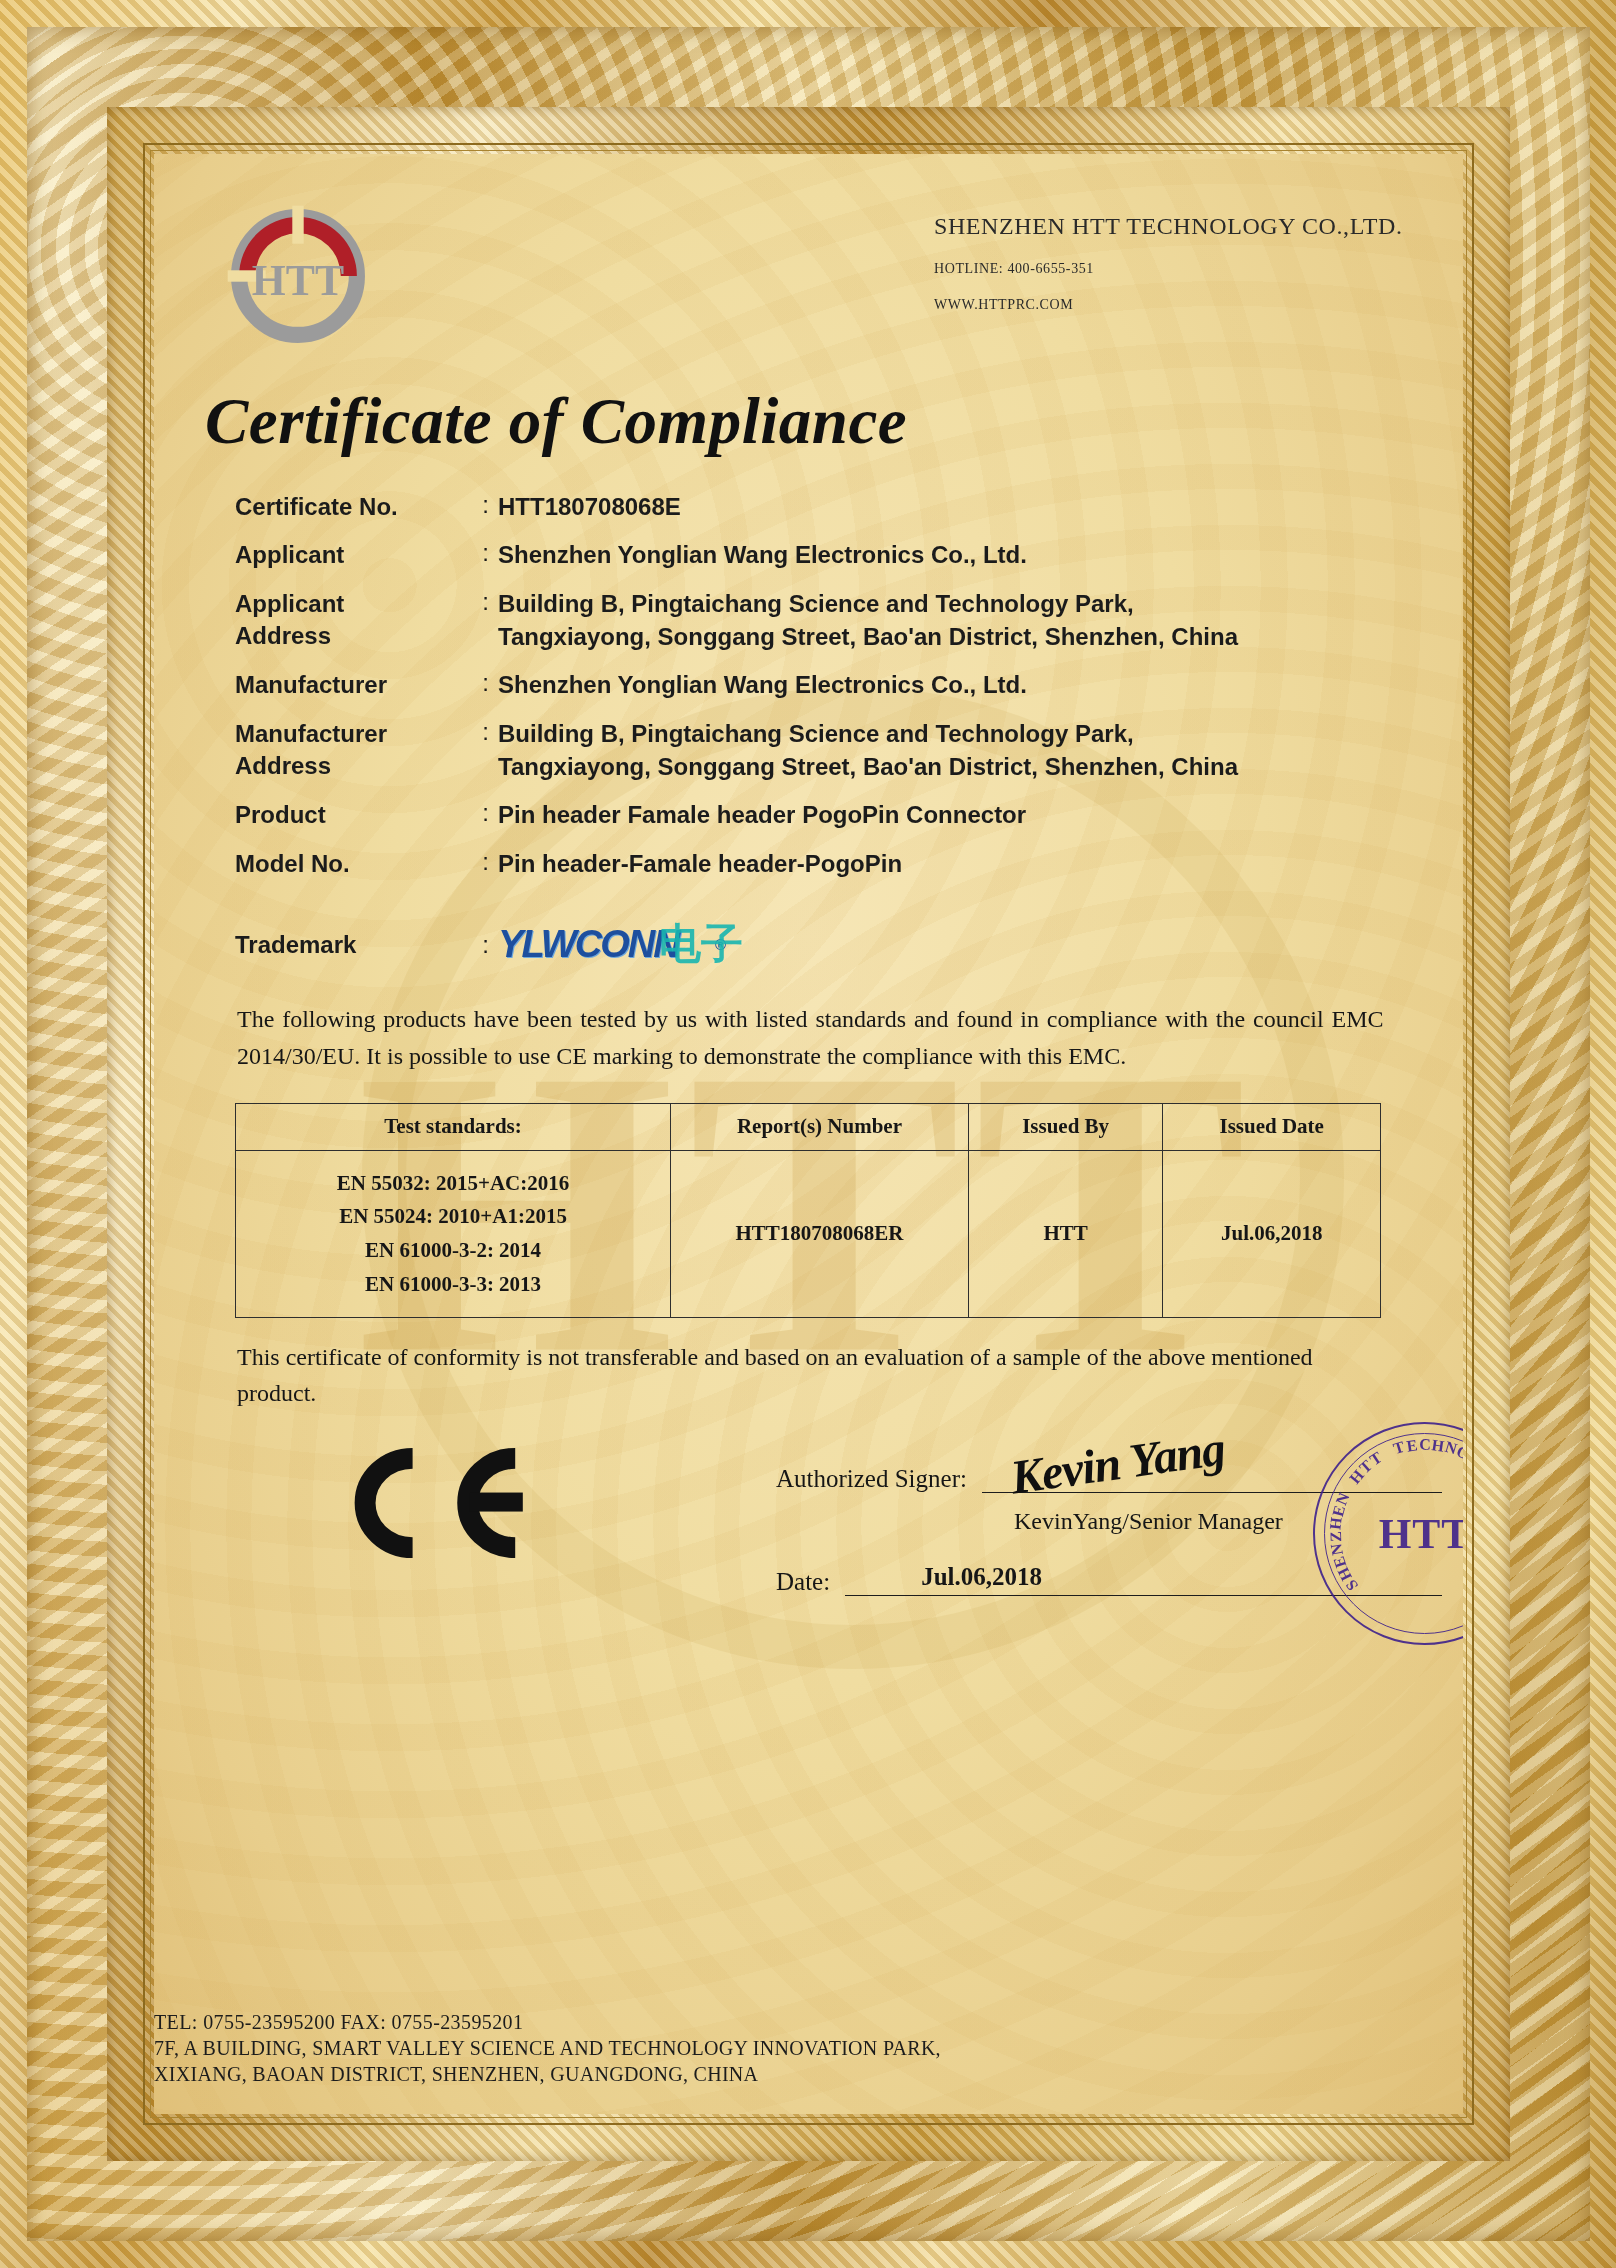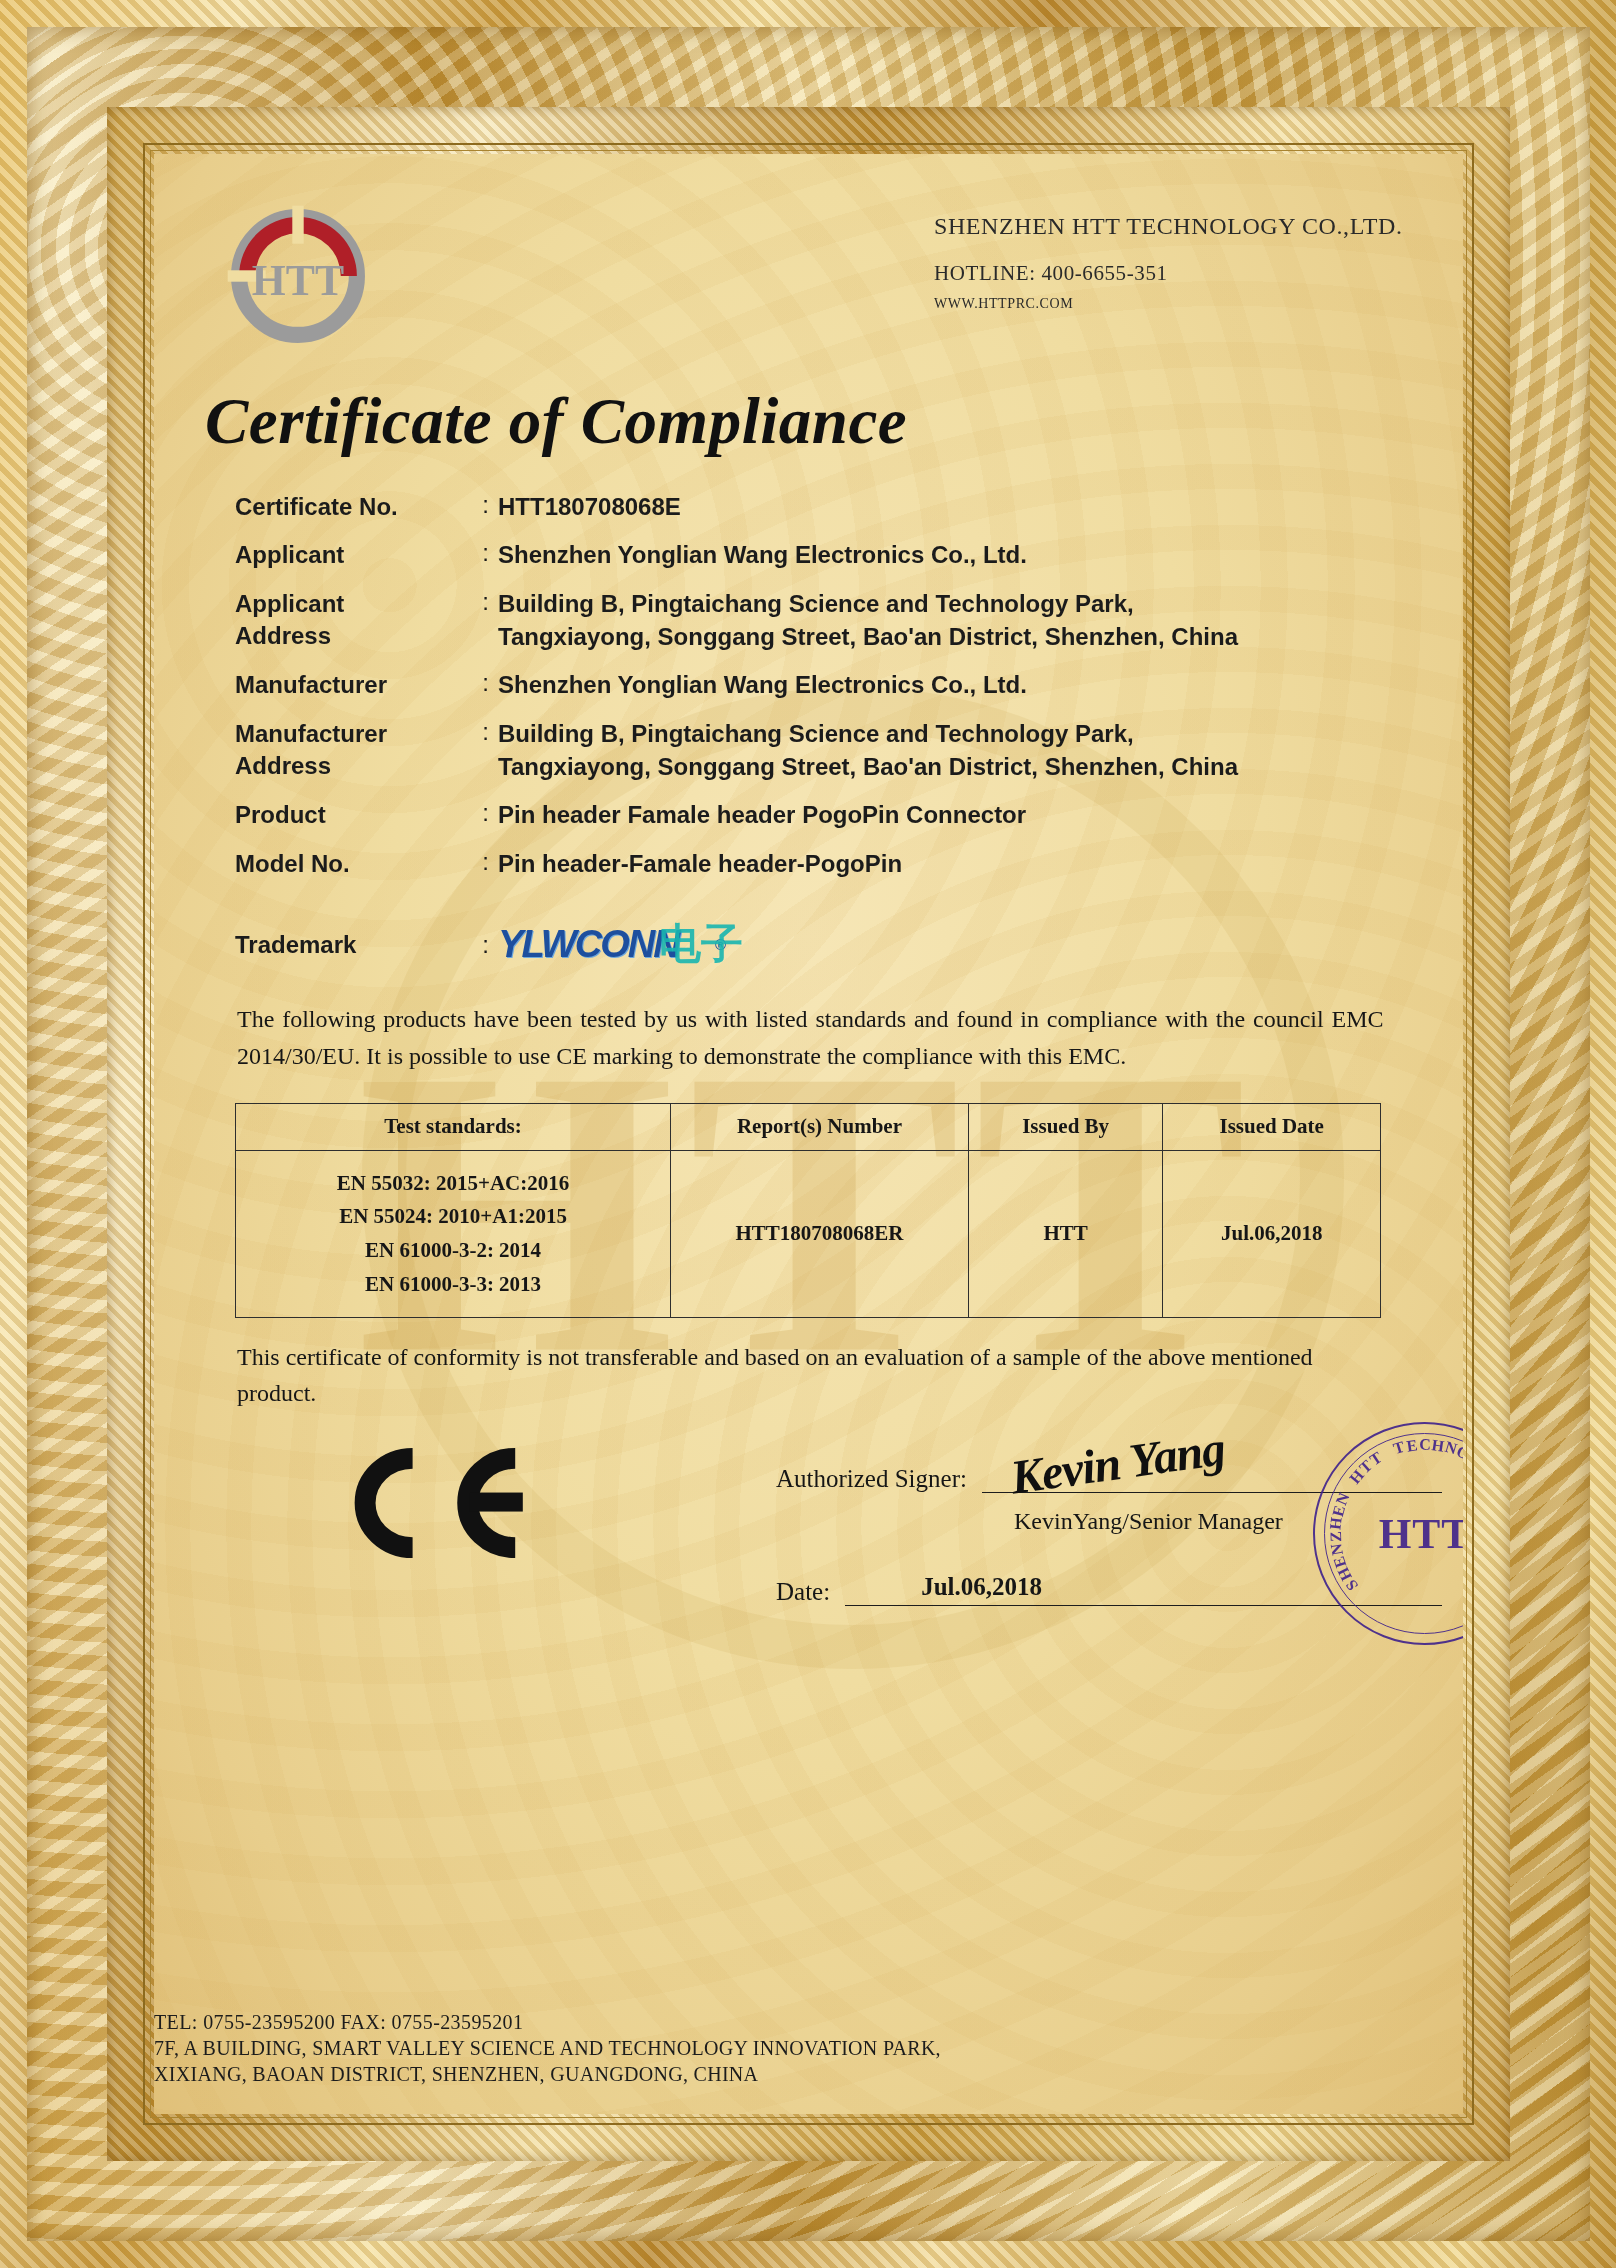--- a/index.html
+++ b/index.html
@@ -133,23 +133,23 @@
     color: #2a2a2a;
     padding-top: 17px;
     padding-right: 9.5px;
   }
   .company-name {
     font-size: 24px;
     letter-spacing: 0.6px;
     margin-bottom: 21px;
   }
   .company-hotline {
-    font-size: 21px;
+    font-size: 14px;
     letter-spacing: 0.6px;
-    margin-bottom: 10px;
+    margin-bottom: 20px;
   }
   .company-web {
     font-size: 14px;
     letter-spacing: 0.6px;
   }
 
   
   .cert-title {
     text-align: left;
     font-family: "Liberation Serif", serif;
@@ -545,21 +545,21 @@
 
         <div class="sig-rows">
           <div class="sig-row">
             <div class="sig-label">Authorized Signer:</div>
             <div class="sig-line">
               <div class="handwriting">Kevin Yang</div>
             </div>
           </div>
           <div class="sig-name">KevinYang/Senior Manager</div>
 
-          <div class="sig-row" style="margin-top:38px">
+          <div class="sig-row" style="margin-top:28px">
             <div class="sig-label">Date:</div>
             <div class="sig-line">
               <div class="sig-date-val">Jul.06,2018</div>
             </div>
           </div>
         </div>
 
         <div class="stamp">
           <div class="stamp-center">HTT</div>
           <div class="stamp-ring-text" id="stamp-ring">

